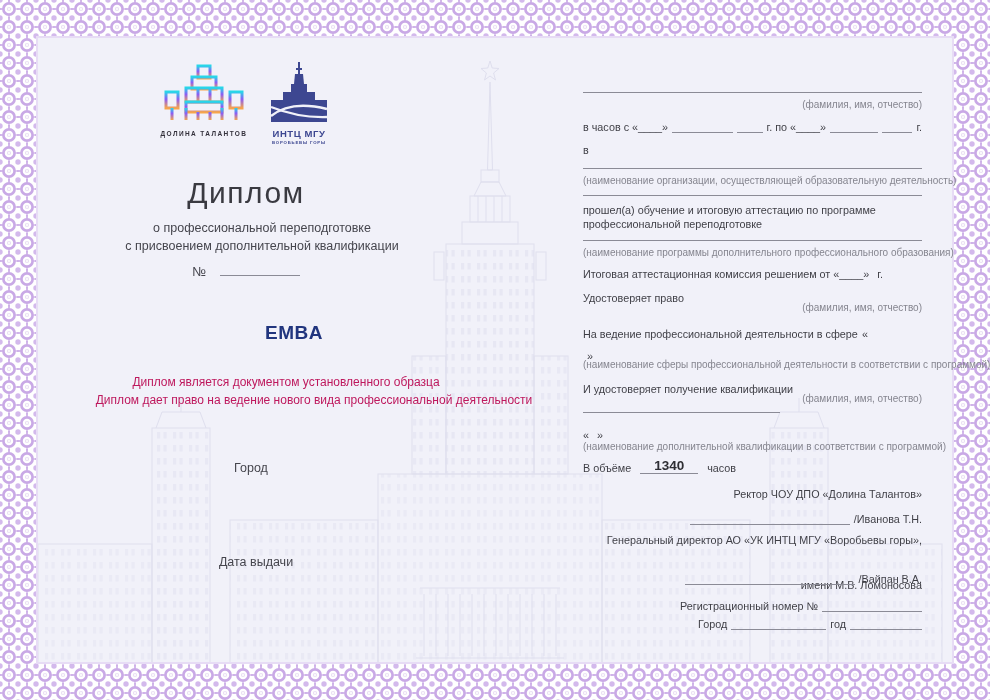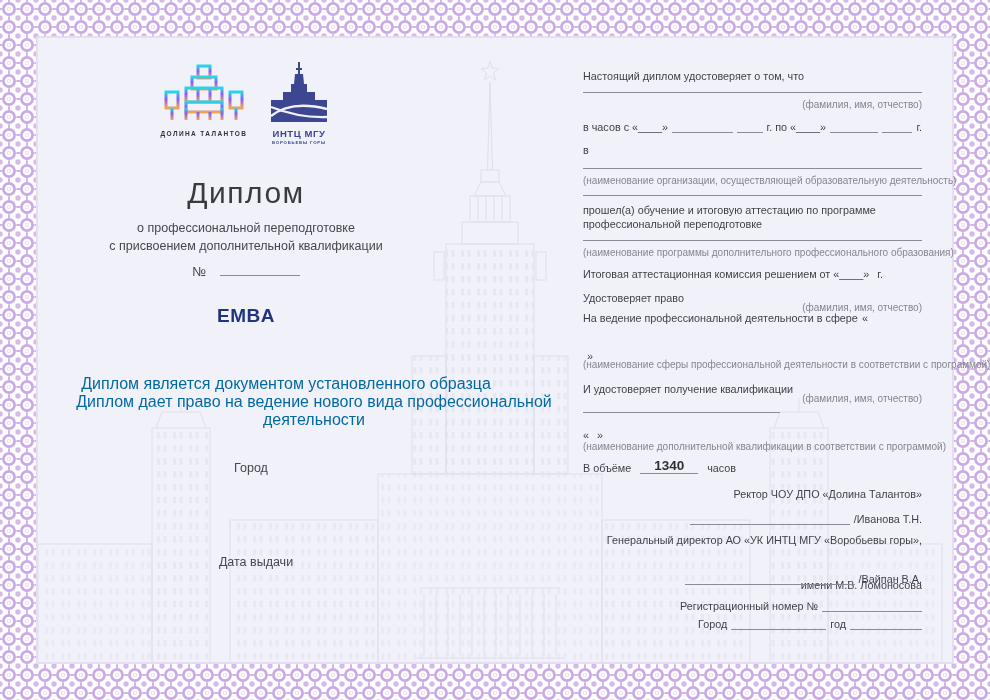--- a/index.html
+++ b/index.html
@@ -7,24 +7,24 @@
     position:relative;width:990px;height:700px;overflow:hidden;
     font-family:"Liberation Sans",sans-serif;color:#3f3f46;
     background:#f1f1f9;
   }
   #bg-svg{position:absolute;left:0;top:0;z-index:0;}
 
   
   .lc{position:absolute;left:36px;top:0;width:540px;height:497px;z-index:2;}
   .lc .abs{position:absolute;}
   .doc-title{width:420px;text-align:center;font-size:30px;letter-spacing:1.5px;color:#3a3a41;font-weight:400;}
-  .doc-sub{width:420px;text-align:center;font-size:12.5px;color:#45454d;}
+  .doc-sub{width:420px;text-align:center;font-size:12.5px;color:#45454d;margin-left:16px;}
   .num-row{width:420px;text-align:center;font-size:13px;color:#45454d;}
   .emba{width:420px;text-align:center;font-size:19px;font-weight:bold;color:#21357e;letter-spacing:0.5px;}
-  .stmt{width:500px;text-align:center;font-size:16px;color:#0369a1;}
+  .stmt{width:500px;text-align:center;font-size:12px;color:#be185d;}
   .city-lbl,.date-lbl{text-align:center;font-size:12.5px;color:#45454d;}
 
   
   .rc{position:absolute;left:583px;top:0;width:339px;height:700px;z-index:2;font-size:10.8px;}
   .rc .row{position:absolute;left:0;right:0;display:flex;align-items:flex-end;gap:4px;white-space:nowrap;}
   .rc .row span{flex:0 0 auto;}
   .fill{display:inline-block;border-bottom:1px solid #8b8b96;height:13px;flex:0 0 auto;}
   .fill.grow{flex:1 1 auto;}
   .hr{position:absolute;left:0;right:0;border-bottom:1px solid #8b8b96;}
   .cap{position:absolute;font-size:10px;color:#85858f;text-align:right;left:0;right:0;white-space:nowrap;}
@@ -143,33 +143,29 @@
   </div>
 
   <div class="lc">
     <div class="abs doc-title" style="top:176px;">Диплом</div>
     <div class="abs doc-sub" style="top:221px;">о профессиональной переподготовке</div>
     <div class="abs doc-sub" style="top:239px;">с присвоением дополнительной квалификации</div>
     <div class="abs num-row" style="top:262px;">
       <span>№</span>
       <span class="fill" style="width:80px;margin-left:10px;"></span>
     </div>
-    <div class="abs emba" style="top:305px;">EMBA</div>
+    <div class="abs emba" style="top:322px;margin-left:48px;">EMBA</div>
     <div class="abs stmt" style="top:375px;">Диплом является документом установленного образца</div>
     <div class="abs stmt" style="top:393px;padding-left:28px;">Диплом дает право на ведение нового вида профессиональной деятельности</div>
     <div class="abs city-lbl" style="top:461px;width:430px;">Город</div>
     <div class="abs date-lbl" style="top:555px;width:440px;">Дата выдачи</div>
   </div>
 
   <div class="rc">
 
-    <div class="row" style="top:68px;">
-      <span>Настоящий диплом удостоверяет о том, что</span>
-      <span class="fill grow"></span>
-    </div>
     <div class="hr" style="top:92px;"></div>
     <div class="cap" style="top:99px;">(фамилия, имя, отчество)</div>
 
     <div class="row" style="top:119px;">
       <span>в часов с «____»</span>
       <span class="fill grow" style="flex-grow:2;"></span>
       <span class="fill" style="width:26px;"></span>
       <span>г. по «____»</span>
       <span class="fill grow" style="flex-grow:1.6;"></span>
       <span class="fill" style="width:30px;"></span>
@@ -198,21 +194,21 @@
       <span class="fill grow"></span>
       <span>г.</span>
     </div>
 
     <div class="row" style="top:290px;">
       <span>Удостоверяет право</span>
       <span class="fill grow"></span>
     </div>
     <div class="cap" style="top:302px;left:140px;">(фамилия, имя, отчество)</div>
 
-    <div class="row" style="top:310px;">
+    <div class="row" style="top:326px;">
       <span>На ведение профессиональной деятельности в сфере</span>
       <span>«</span>
       <span class="fill grow"></span>
     </div>
     <div class="row" style="top:348px;">
       <span class="fill grow"></span>
       <span>»</span>
     </div>
     <div class="cap" style="top:359px;">(наименование сферы профессиональной деятельности в соответствии с программой)</div>
 

